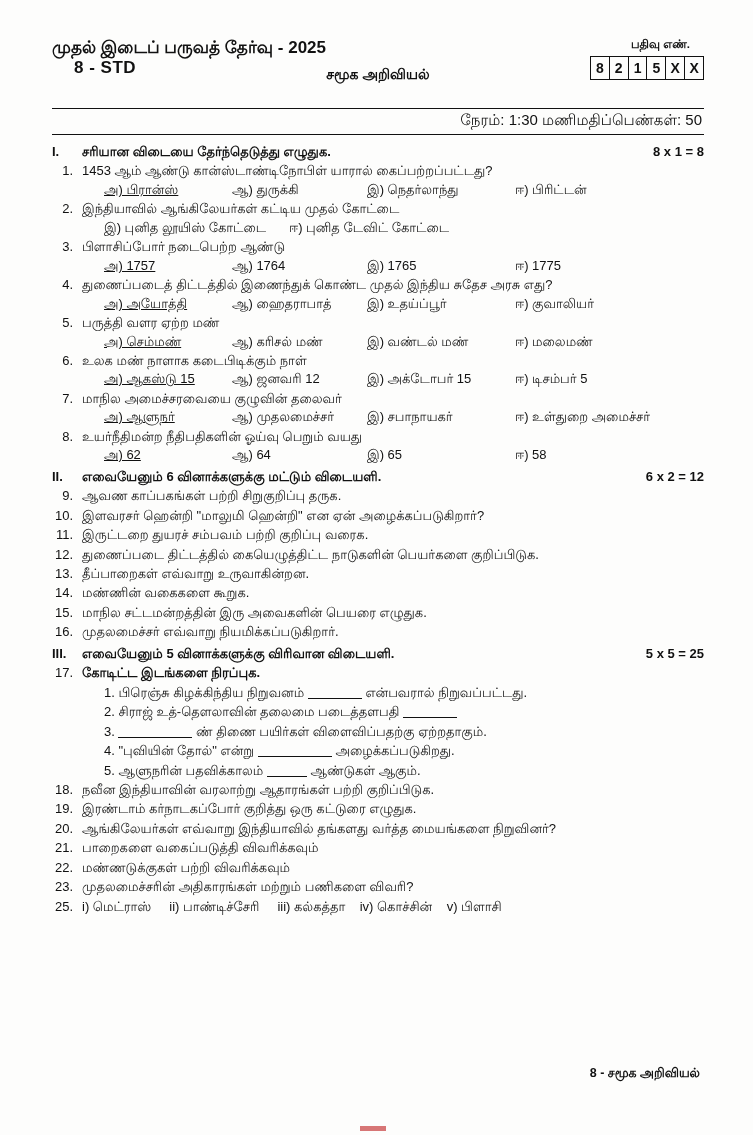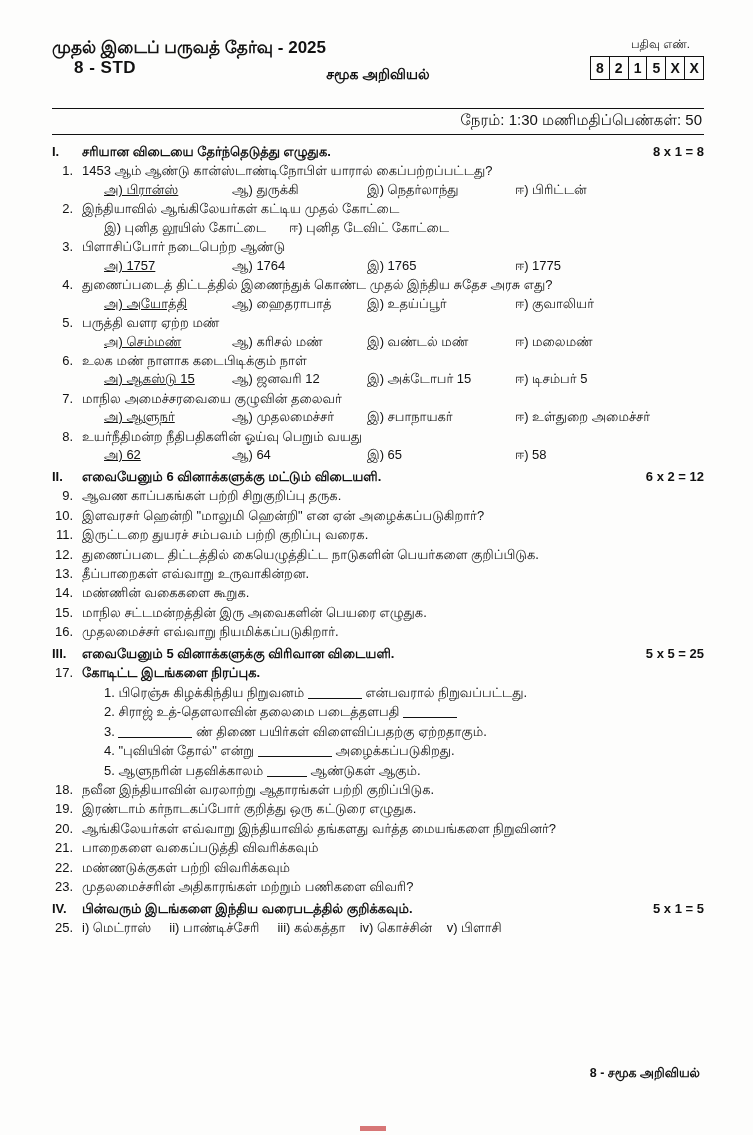--- a/index.html
+++ b/index.html
@@ -58,20 +58,21 @@
     top: 30px;
     text-align: center;
     font-size: 14px;
     font-weight: bold;
   }
   .reg-label {
     position: absolute;
     right: 14px;
     top: 2px;
     font-size: 11.5px;
+    font-weight: bold;
   }
   .reg-box {
     position: absolute;
     right: 0;
     top: 20px;
     width: 112px;
     height: 22px;
     border: 1.5px solid #111;
     display: flex;
   }
@@ -397,25 +398,20 @@
       </div>
       <div class="q">
         <div class="qn">22.</div>
         <div class="qt">மண்ணடுக்குகள் பற்றி விவரிக்கவும்</div>
       </div>
       <div class="q">
         <div class="qn">23.</div>
         <div class="qt">முதலமைச்சரின் அதிகாரங்கள் மற்றும் பணிகளை விவரி?</div>
       </div>
 
-      <div class="sec">
-        <div class="rn">IV.</div>
-        <div class="st">பின்வரும் இடங்களை இந்திய வரைபடத்தில் குறிக்கவும்.</div>
-        <div class="marks">5 x 1 = 5</div>
-      </div>
 
       <div class="q">
         <div class="qn">25.</div>
         <div class="qt">
           <span>i) மெட்ராஸ்</span>&nbsp;&nbsp;&nbsp;&nbsp;
           <span>ii) பாண்டிச்சேரி</span>&nbsp;&nbsp;&nbsp;&nbsp;
           <span>iii) கல்கத்தா</span>&nbsp;&nbsp;&nbsp;
           <span>iv) கொச்சின்</span>&nbsp;&nbsp;&nbsp;
           <span>v) பிளாசி</span>
         </div>

